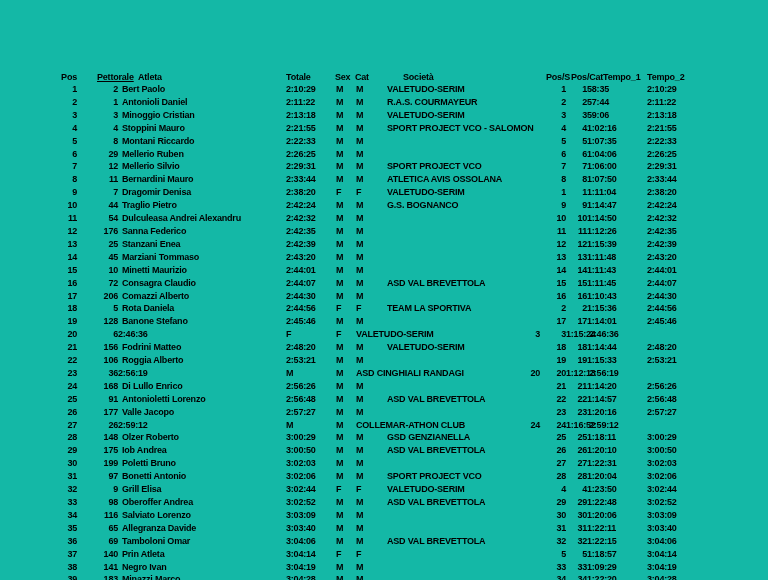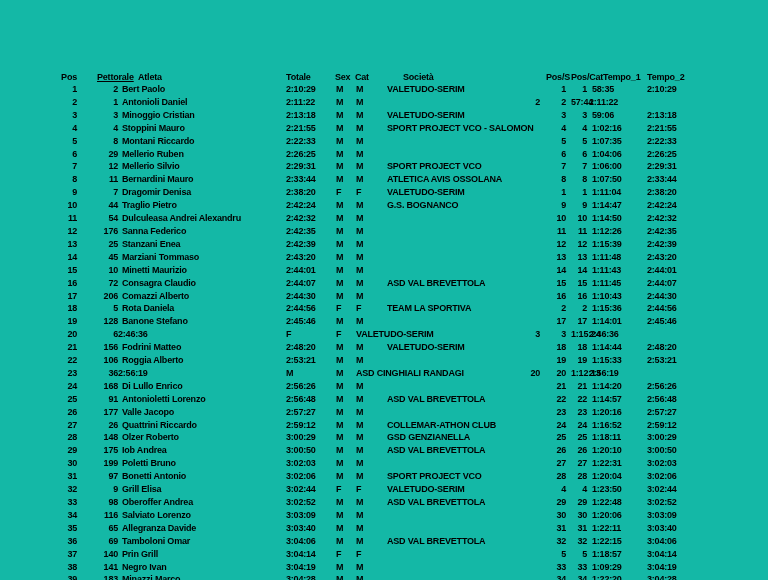--- a/index.html
+++ b/index.html
@@ -22,21 +22,21 @@
     height:12.92px;line-height:12.92px;
     font-size:9px;font-weight:bold;color:#000;
     white-space:nowrap;letter-spacing:-0.2px;
   }
   .row > div{overflow:visible;}
   .c-pos{text-align:right;padding-right:1px;}
   .c-pett{text-align:right;}
   .c-atl{padding-left:4px;}
   .c-poss{text-align:right;}
   .c-posc{text-align:right;}
-  .c-t1{padding-left:5px;}
+  .c-t1{}
   .c-t2{padding-left:2px;}
 </style>
 </head>
 <body>
 
 <div class="page">
 
   <div>
     <span class="hdr right" style="left:40px;width:37px;">Pos</span>
     <span class="hdr" style="left:97px;text-decoration:underline;">Pettorale</span>
@@ -66,20 +66,21 @@
       <div class="c-t2">2:10:29</div>
     </div>
 
     <div class="row">
       <div class="c-pos">2</div>
       <div class="c-pett">1</div>
       <div class="c-atl">Antonioli Daniel</div>
       <div class="c-tot">2:11:22</div>
       <div class="c-sex">M</div>
       <div class="c-cat">M</div>
+      <div class="c-soc">R.A.S. COURMAYEUR</div>
       <div class="c-poss">2</div>
       <div class="c-posc">2</div>
       <div class="c-t1">57:44</div>
       <div class="c-t2">2:11:22</div>
     </div>
 
     <div class="row">
       <div class="c-pos">3</div>
       <div class="c-pett">3</div>
       <div class="c-atl">Minoggio Cristian</div>
@@ -409,21 +410,20 @@
       <div class="c-soc"></div>
       <div class="c-poss">23</div>
       <div class="c-posc">23</div>
       <div class="c-t1">1:20:16</div>
       <div class="c-t2">2:57:27</div>
     </div>
 
     <div class="row">
       <div class="c-pos">27</div>
       <div class="c-pett">26</div>
-      <div class="c-atl">Quattrini Riccardo</div>
       <div class="c-tot">2:59:12</div>
       <div class="c-sex">M</div>
       <div class="c-cat">M</div>
       <div class="c-soc">COLLEMAR-ATHON CLUB</div>
       <div class="c-poss">24</div>
       <div class="c-posc">24</div>
       <div class="c-t1">1:16:52</div>
       <div class="c-t2">2:59:12</div>
     </div>
 
@@ -549,21 +549,21 @@
       <div class="c-soc">ASD VAL BREVETTOLA</div>
       <div class="c-poss">32</div>
       <div class="c-posc">32</div>
       <div class="c-t1">1:22:15</div>
       <div class="c-t2">3:04:06</div>
     </div>
 
     <div class="row">
       <div class="c-pos">37</div>
       <div class="c-pett">140</div>
-      <div class="c-atl">Prin Grill</div>
+      <div class="c-atl">Prin Atleta</div>
       <div class="c-tot">3:04:14</div>
       <div class="c-sex">F</div>
       <div class="c-cat">F</div>
       <div class="c-soc"></div>
       <div class="c-poss">5</div>
       <div class="c-posc">5</div>
       <div class="c-t1">1:18:57</div>
       <div class="c-t2">3:04:14</div>
     </div>
 

